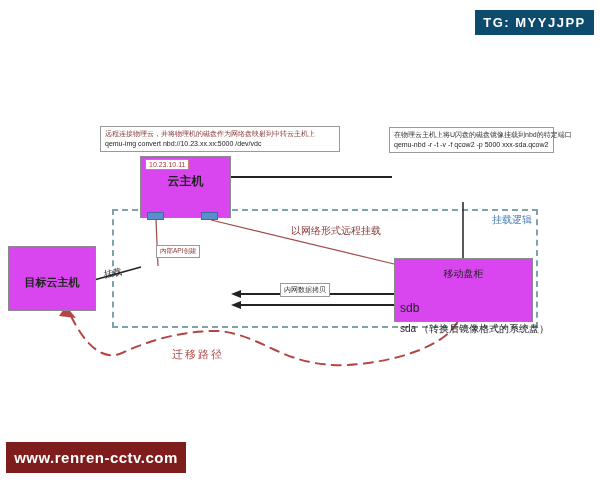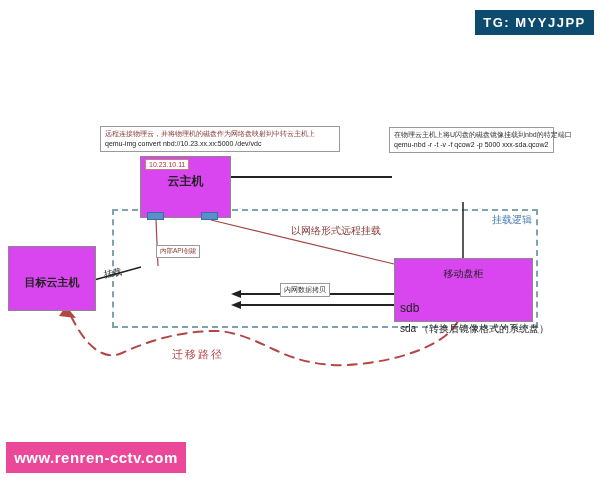--- a/index.html
+++ b/index.html
@@ -6,21 +6,21 @@
   body{background:#fff;}
   #stage{
     position:relative;width:600px;height:480px;background:#ffffff;overflow:hidden;
     font-family:"Liberation Sans","DejaVu Sans",sans-serif;color:#222;
   }
   .abs{position:absolute;}
   
   .badge{left:475px;top:10px;width:119px;height:25px;background:#0c4a6e;color:#fff;
     font-weight:bold;font-size:13px;letter-spacing:1.5px;display:flex;align-items:center;justify-content:center;}
   
-  .watermark{left:6px;top:442px;width:180px;height:31px;background:#ec4899;color:#fff;
+  .watermark{left:6px;top:442px;width:180px;height:31px;background:#7f1d1d;color:#fff;
     font-weight:bold;font-size:15px;display:flex;align-items:center;justify-content:center;letter-spacing:0.5px;}
   
   .note{background:#fff;border:1px solid #9a9a9a;padding:2px 4px;z-index:2;}
   .note .l1{font-size:7px;line-height:10px;color:#8b3a3a;white-space:nowrap;}
   .note .l2{font-size:7px;line-height:10px;color:#222;white-space:nowrap;}
   .note.right .l1{color:#333;}
   .note-left{left:100px;top:126px;width:230px;}
   .note-right{left:389px;top:127px;width:155px;}
   
   .node{background:#d946ef;border:1px solid #8a8a8a;z-index:2;}

